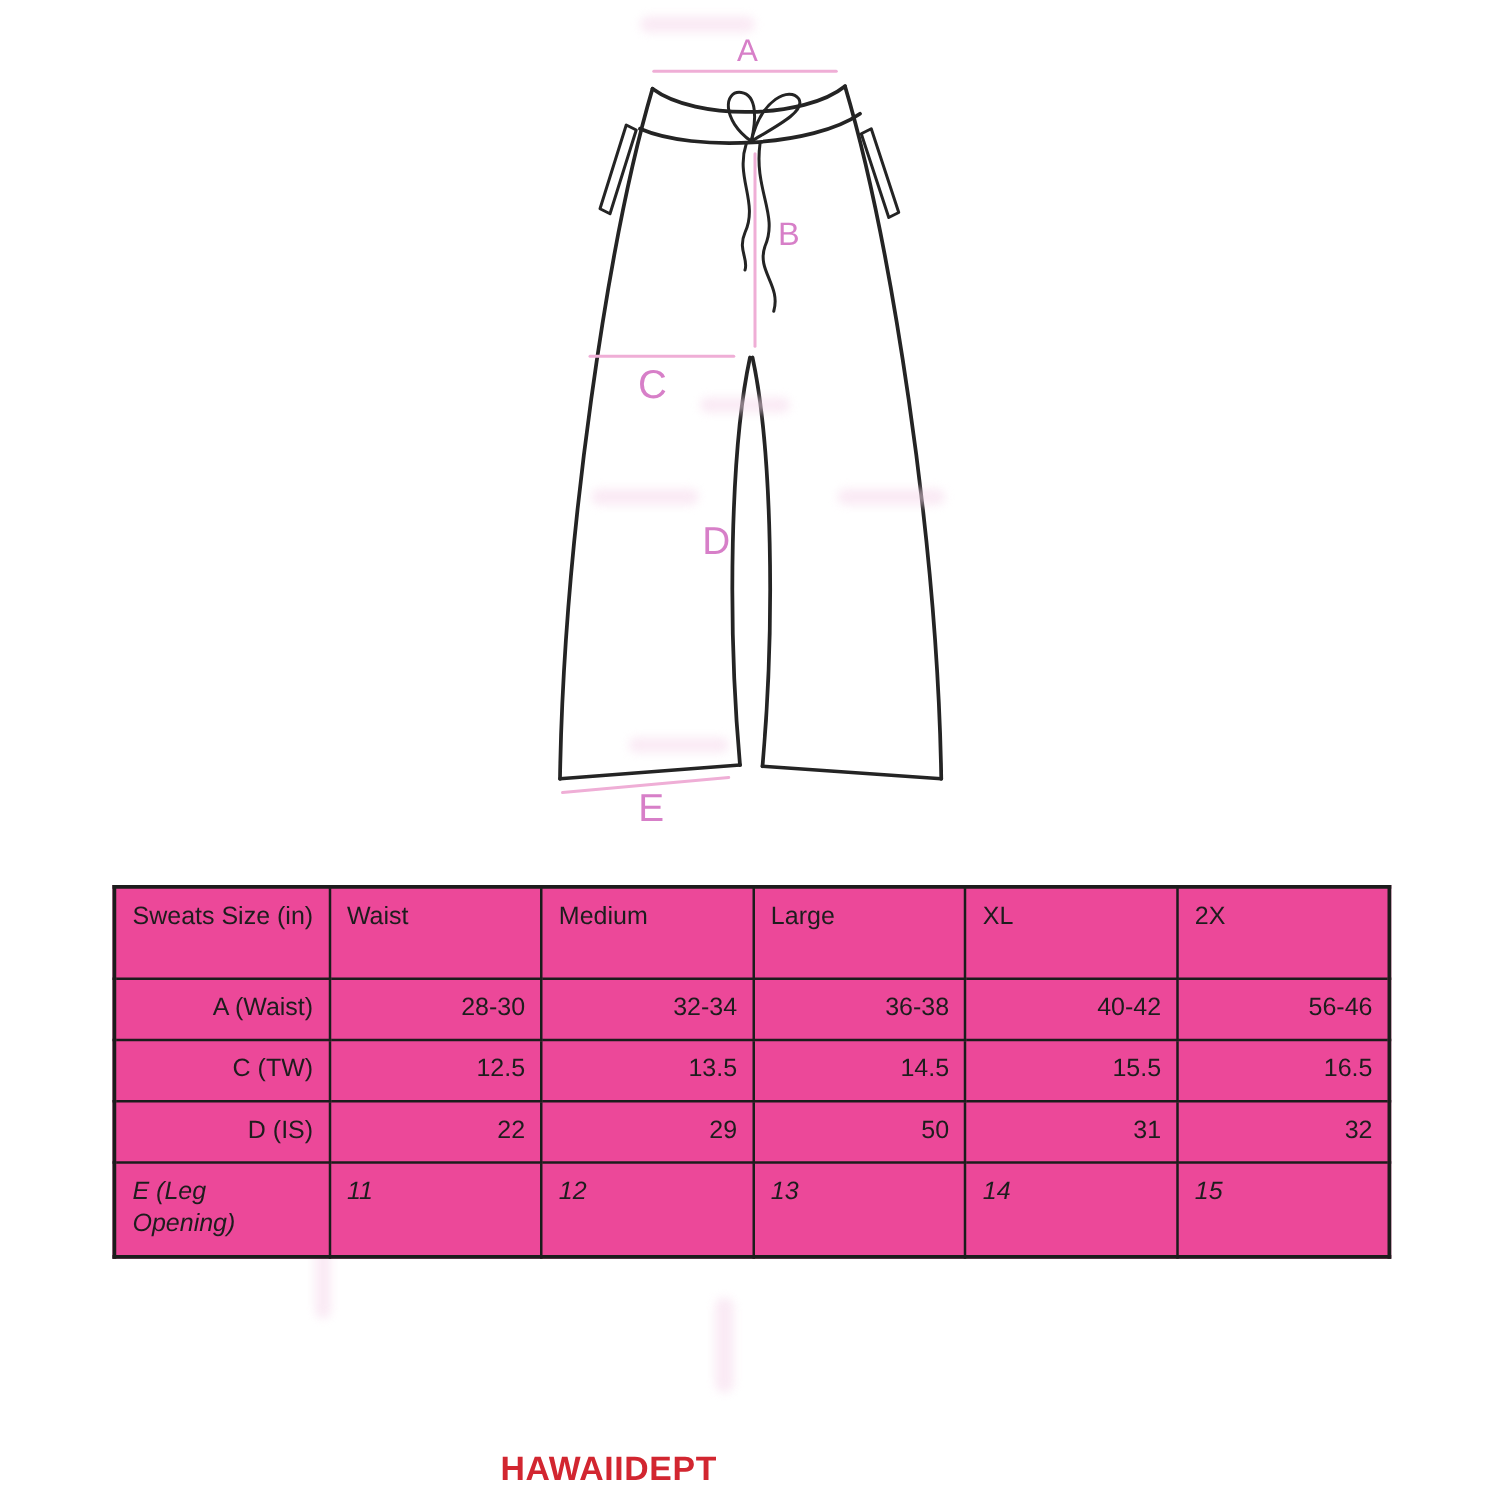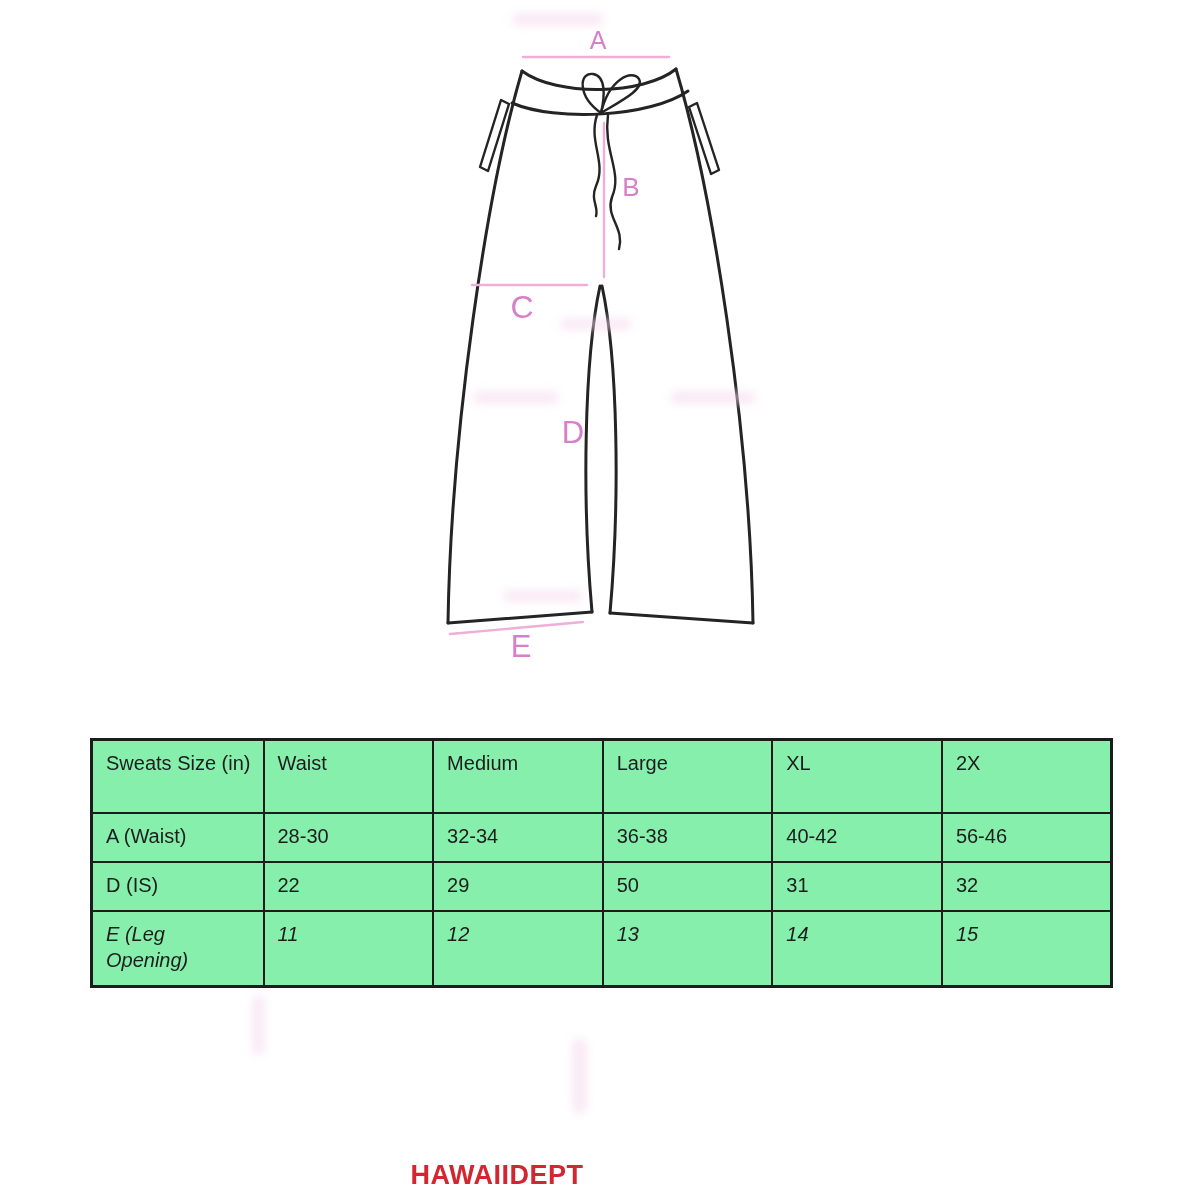--- a/index.html
+++ b/index.html
@@ -11,34 +11,34 @@
   #diagram-svg{position:absolute;left:0;top:0;}
   .outline{stroke:var(--ink);stroke-width:3;fill:none;stroke-linejoin:round;stroke-linecap:round;}
   .outline-thin{stroke:var(--ink);stroke-width:2.4;fill:none;stroke-linejoin:round;stroke-linecap:round;}
   .m-line{stroke:var(--line-pink);stroke-width:2.4;fill:none;stroke-linecap:round;}
   .m-label{fill:var(--label-pink);font-family:"Liberation Sans",sans-serif;text-anchor:middle;}
 
   
   .wm{position:absolute;background:var(--wm);opacity:.55;filter:blur(4px);border-radius:7px;}
 
   
-  #size-table{position:absolute;left:90px;top:738px;width:1020px;border-collapse:collapse;
-              table-layout:fixed;background:#86efac;}
+  #size-table{position:absolute;left:90px;top:708px;width:1020px;border-collapse:collapse;
+              table-layout:fixed;background:#ec4899;}
   #size-table td,#size-table th{border:2.5px solid #1c1c1c;padding:9px 12px 6px 13px;
               font-size:20px;font-weight:400;text-align:left;vertical-align:top;color:#1d1d1d;
               line-height:1.3;overflow:hidden;}
   #size-table{border:3px solid #1c1c1c;}
   #size-table tr.header-row th{height:56px;}
-  #size-table tr.data-row td{height:32px;}
+  #size-table tr.data-row td{height:32px;text-align:right;}
   #size-table tr.last-row td{height:58px;font-style:italic;}
   #size-table col.c-label{width:172px;}
   #size-table col.c-size{width:169.6px;}
 
   
-  #brand-footer{position:absolute;left:10px;top:1160px;width:974px;text-align:center;}
+  #brand-footer{position:absolute;left:0;top:1160px;width:974px;text-align:center;}
   #brand-text{font-size:27px;font-weight:bold;letter-spacing:.5px;color:var(--brand-red);}
 </style>
 </head>
 <body>
 
 <div id="page">
 
   <svg id="diagram-svg" width="1198" height="730" viewBox="0 0 1198 730">
 
     <text class="m-label" x="598" y="49" font-size="25">A</text>
@@ -110,20 +110,28 @@
       </tr>
       <tr class="data-row">
         <td>A (Waist)</td>
         <td>28-30</td>
         <td>32-34</td>
         <td>36-38</td>
         <td>40-42</td>
         <td>56-46</td>
       </tr>
       <tr class="data-row">
+        <td>C (TW)</td>
+        <td>12.5</td>
+        <td>13.5</td>
+        <td>14.5</td>
+        <td>15.5</td>
+        <td>16.5</td>
+      </tr>
+      <tr class="data-row">
         <td>D (IS)</td>
         <td>22</td>
         <td>29</td>
         <td>50</td>
         <td>31</td>
         <td>32</td>
       </tr>
       <tr class="last-row">
         <td>E (Leg Opening)</td>
         <td>11</td>

